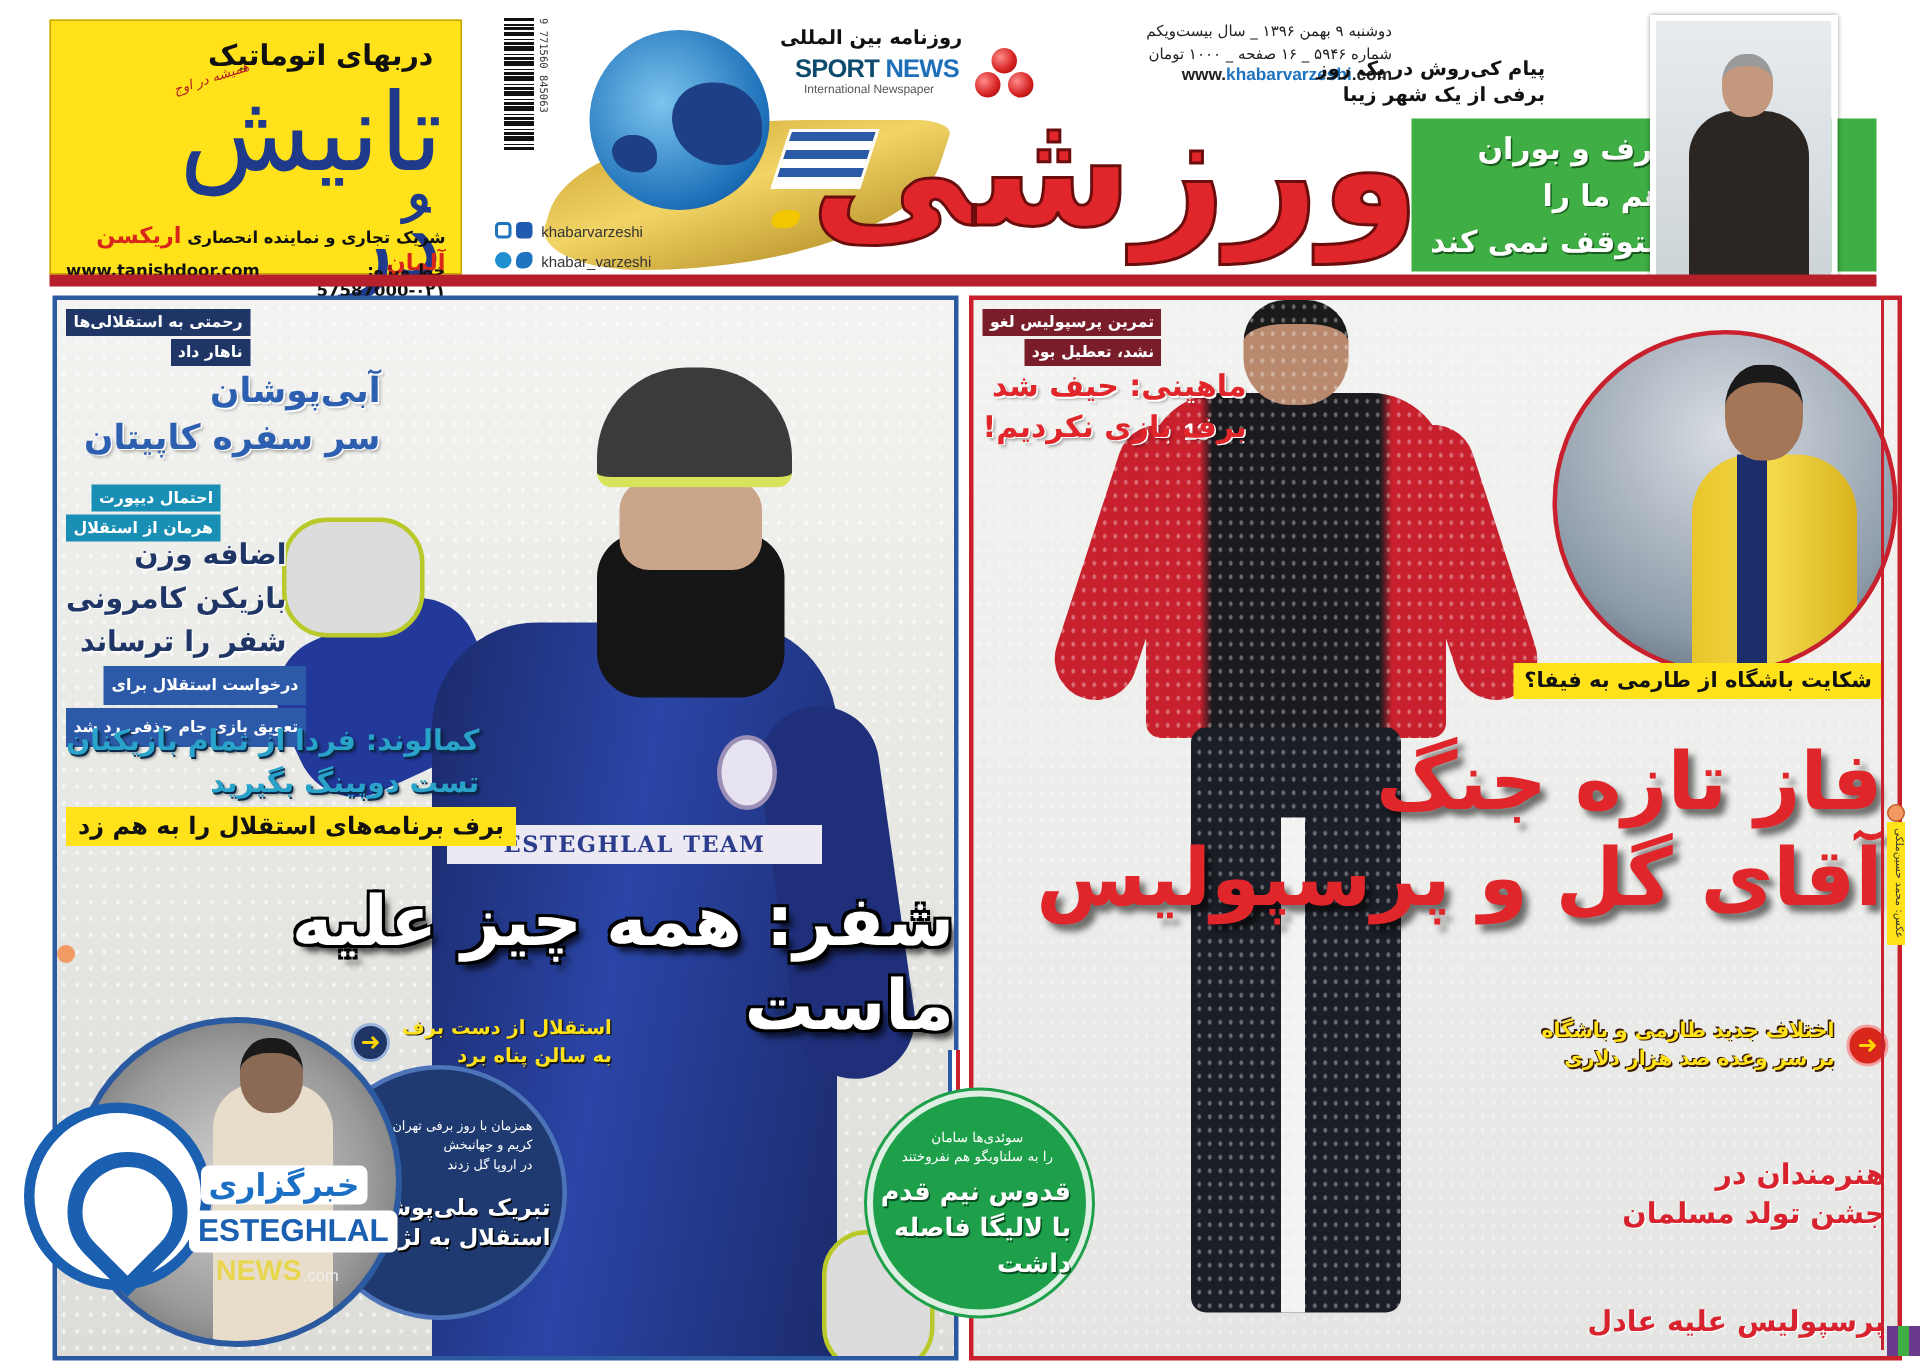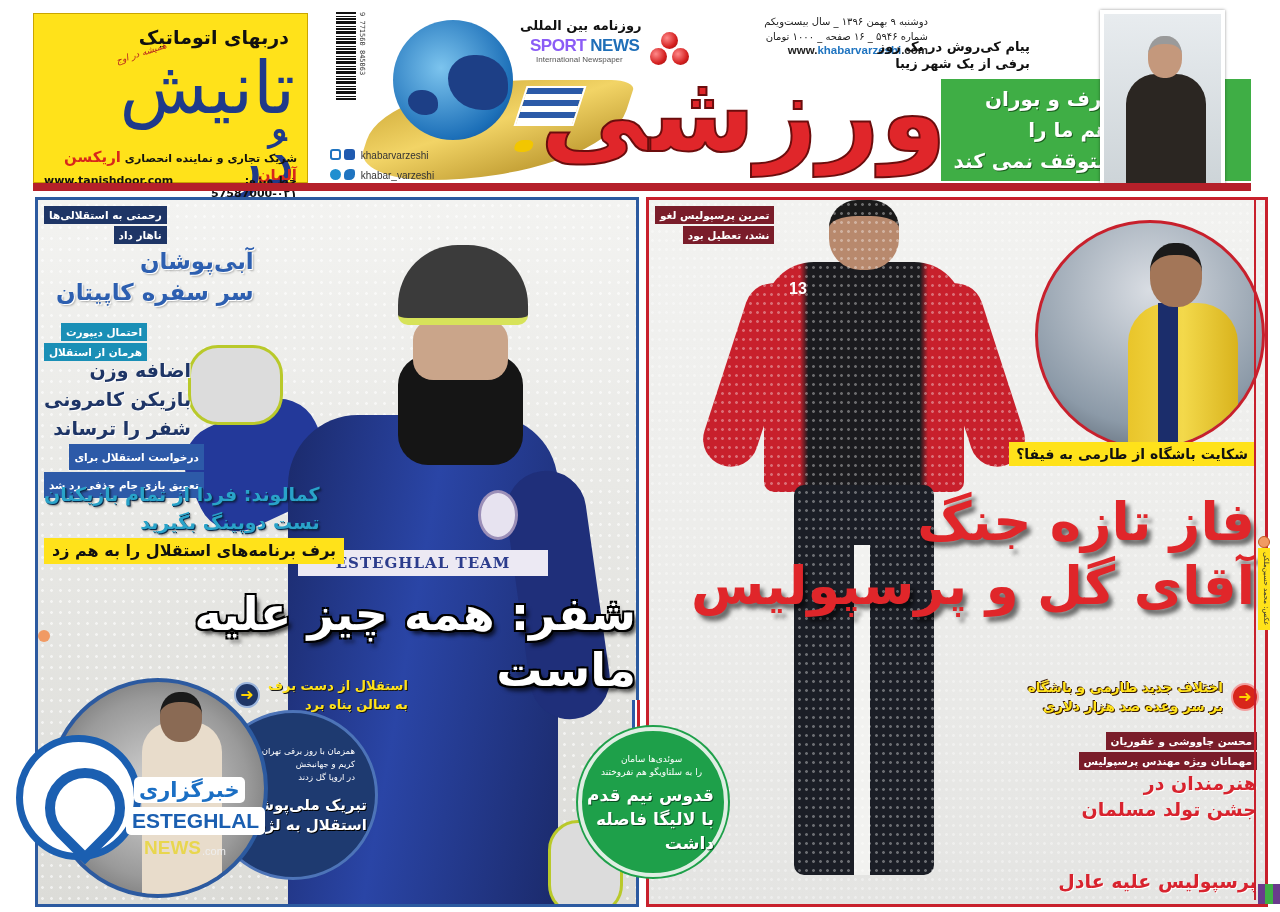--- a/index.html
+++ b/index.html
@@ -22,21 +22,21 @@
     .barcode-num { left: 356px; top: 12px; width: 10px; height: 88px; font-size: 7px; color: #333; writing-mode: vertical-rl; font-family: "DejaVu Sans Mono", monospace; }
 
     .globe { left: 393px; top: 20px; width: 120px; height: 120px; border-radius: 50%; background: radial-gradient(circle at 40% 40%, #7cc4ee, #1c6fb8 70%, #0d3d7a); overflow: hidden; }
     .globe .land { position: absolute; background: #1d3f86; border-radius: 45% 55% 40% 60%; }
     .swoosh { left: 370px; top: 80px; width: 250px; height: 100px; background: linear-gradient(160deg, #c8a230, #f2d466 45%, #a9821a); border-radius: 60% 10% 70% 30%; transform: skewX(-18deg); }
     .sport-fig { width: 18px; height: 12px; border-radius: 40%; }
     .flagbox { left: 520px; top: 86px; width: 60px; height: 40px; background: repeating-linear-gradient(180deg, #2b5aa8 0 6px, #fff 6px 12px); border: 2px solid #fff; transform: skewX(-18deg); }
 
     .intl-title { left: 520px; top: 18px; font-size: 13px; font-weight: bold; color: #111; }
     .sportnews { left: 530px; top: 36px; font-size: 17px; font-weight: bold; font-family: "Liberation Sans", sans-serif; letter-spacing: -0.5px; }
-    .sportnews .s1 { color: #8b5cf6; } .sportnews .s2 { color: #1f6fb8; }
+    .sportnews .s1 { color: #0c4a6e; } .sportnews .s2 { color: #1f6fb8; }
     .intl-sub { left: 536px; top: 55px; font-size: 8px; color: #555; font-family: "Liberation Sans", sans-serif; }
 
     .dots { left: 650px; top: 32px; width: 40px; height: 36px; }
     .dots span { position: absolute; width: 17px; height: 17px; border-radius: 50%; background: radial-gradient(circle at 35% 35%, #ff8a8a, #d41f1f 60%, #8a0d0d); }
 
     .logo-word { left: 540px; top: 60px; font-size: 108px; font-weight: bold; line-height: 1; letter-spacing: -4px; }
     .logo-word .red { color: #e0262a; -webkit-text-stroke: 2px #6b0d0d; }
     .logo-word .blue { color: #1f74c0; -webkit-text-stroke: 2px #0c3563; }
 
     .social { left: 330px; top: 146px; font-size: 10px; color: #333; font-family: "Liberation Sans", sans-serif; line-height: 20px; }
@@ -312,20 +312,24 @@
     <span class="num">13</span>
     <span class="legs"></span>
     <span class="head"></span>
   </div>
   <div class="snow-red"></div>
 
   <div class="abs stack rtl" style="left:6px;top:6px;">
     <span class="tag-maroon">تمرین پرسپولیس لغو</span>
     <span class="tag-maroon">نشد، تعطیل بود</span>
   </div>
+  <div class="abs rtl" style="left:6px;top:44px;">
+    <div class="hl-red-sm">ماهینی: حیف شد</div>
+    <div class="hl-red-sm">برف بازی نکردیم!</div>
+  </div>
 
   <div class="abs taremi-circle">
     <span class="body"></span>
       <span class="stripe"></span>
       <span class="head"></span>
   </div>
 
   <div class="abs kicker-yellow-sm rtl" style="right:10px;top:242px;">شکایت باشگاه از طارمی به فیفا؟</div>
 
   <div class="abs main-hl-red rtl" style="right:10px;top:290px;">
@@ -334,24 +338,20 @@
   </div>
 
   <div class="abs" style="right:6px;top:478px;display:flex;gap:8px;align-items:center;flex-direction:row-reverse;">
     <div class="arrow-red">➜</div>
     <div class="yellow-sub rtl">
       <div>اختلاف جدید طارمی و باشگاه</div>
       <div>بر سر وعده صد هزار دلاری</div>
     </div>
   </div>
 
-  <div class="abs stack rtl" style="right:8px;top:532px;align-items:flex-start;">
-    <span class="tag-maroon">محسن چاووشی و غفوریان</span>
-    <span class="tag-maroon">مهمانان ویژه مهندس پرسپولیس</span>
-  </div>
   <div class="abs rtl" style="right:8px;top:570px;">
     <div class="hl-red-md">هنرمندان در</div>
     <div class="hl-red-md">جشن تولد مسلمان</div>
   </div>
 
   <div class="abs hl-red-md rtl" style="right:8px;top:668px;">پرسپولیس علیه عادل</div>
 </div>
 
 <div class="abs vert-rule"></div>
 <div class="abs credit-icon"></div>

